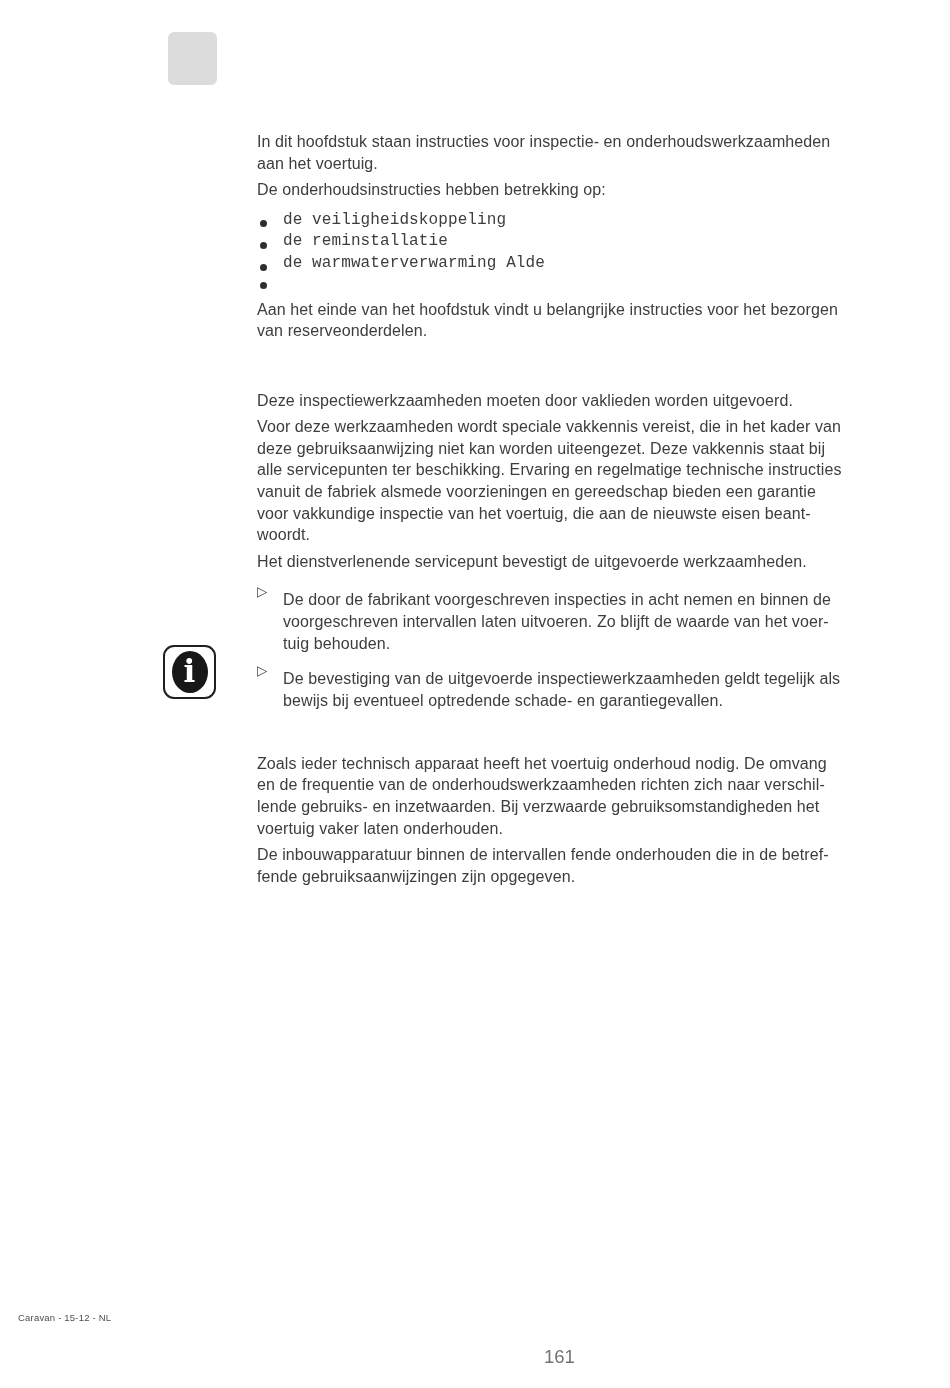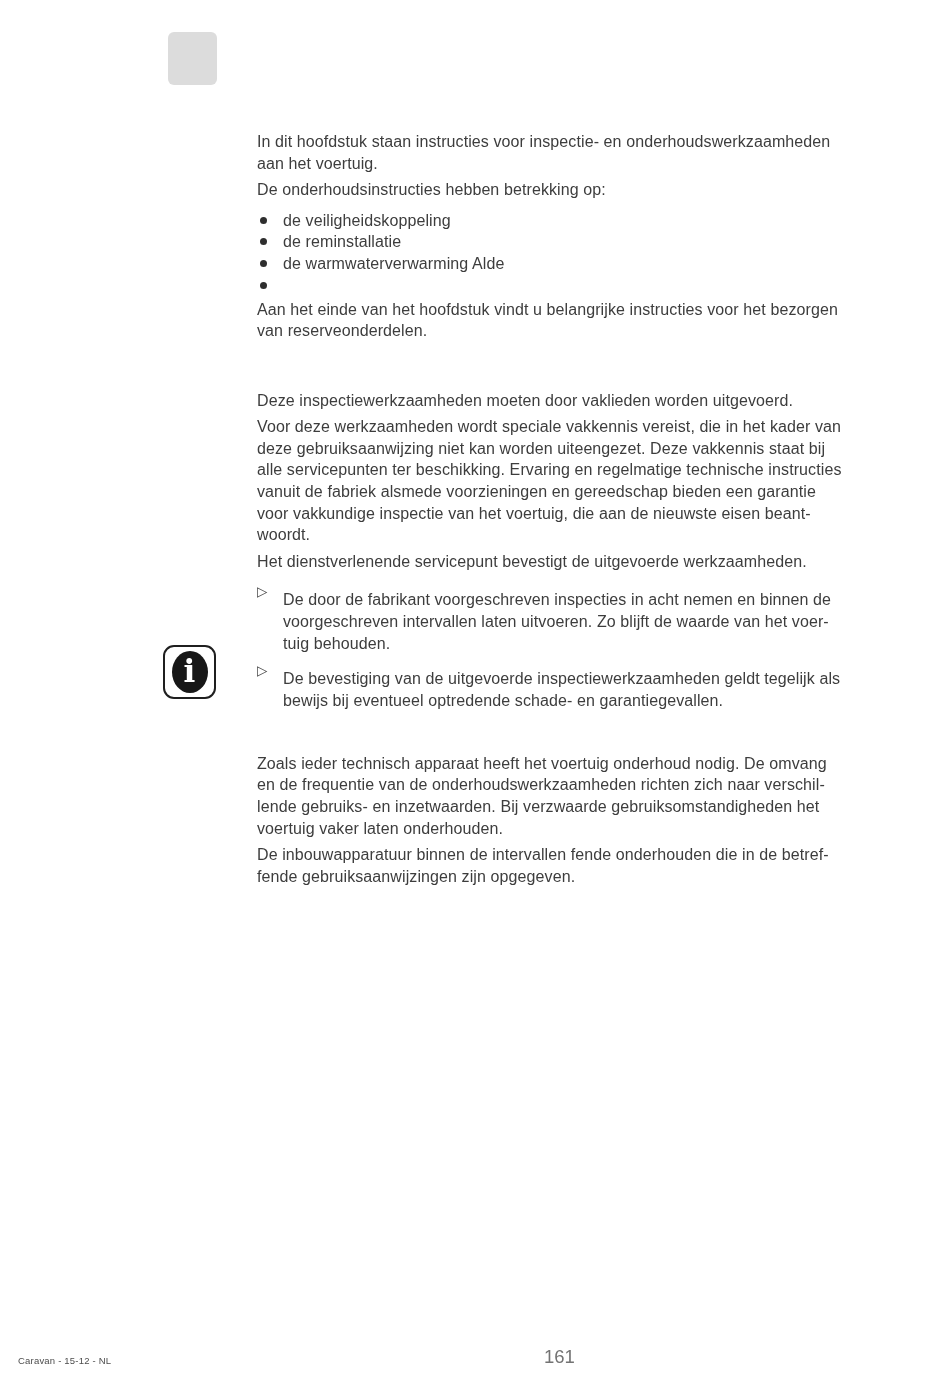--- a/index.html
+++ b/index.html
@@ -40,21 +40,22 @@
     margin: 0 0 4.5px 0;
     white-space: pre-line;
   }
   ul.topic-list {
     list-style: none;
     margin: 9px 0 10px 0;
     padding: 0;
   }
   ul.topic-list li {
     display: flex;
-    align-items: flex-start;
+    align-items: center;
+    font-family: Liberation Mono, monospace;
   }
   .bullet-dot {
     width: 7px;
     height: 7px;
     border-radius: 50%;
     background: #2e2e2e;
     margin: 7px 0 0 3px;
     flex: 0 0 auto;
   }
   .bullet-text {
@@ -110,21 +111,21 @@
     font-weight: bold;
     font-size: 31px;
     line-height: 1;
     color: #ffffff;
     transform: translateY(-1px);
   }
   
   .footer-doc-code {
     position: absolute;
     left: 18px;
-    top: 1355px;
+    top: 1312px;
     font-size: 9.5px;
     letter-spacing: 0.2px;
     color: #4d4d4d;
   }
   .page-number {
     position: absolute;
     left: 544px;
     top: 1346px;
     font-size: 18.5px;
     color: #737373;

